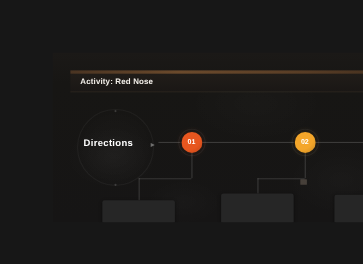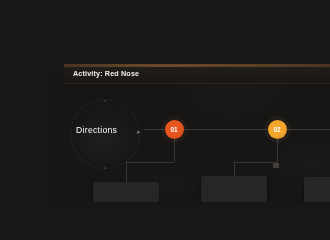--- a/index.html
+++ b/index.html
@@ -51,21 +51,21 @@
   }
   #dir-dot-top, #dir-dot-bot {
     position:absolute; width:2px; height:2px; border-radius:50%;
     background:rgba(255,255,255,0.16); z-index:2;
   }
   #dir-dot-top { left:40px; top:36px; }
   #dir-dot-bot { left:40px; top:103px; }
 
   #directions-label {
     position:absolute; left:12px; top:61px;
-    font-size:8.6px; font-weight:normal; color:#ffffff;
+    font-size:8.6px; font-weight:bold; color:#ffffff;
     letter-spacing:0.3px; z-index:3; white-space:nowrap;
   }
   #dir-arrow {
     position:absolute; left:73px; top:64px;
     font-size:7px; color:rgba(255,255,255,0.38); z-index:3;
   }
 
   
   .hline {
     position:absolute; height:1px;

